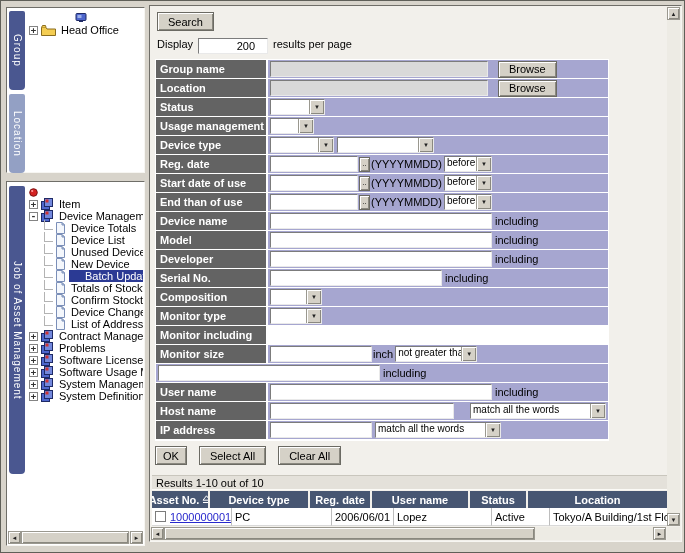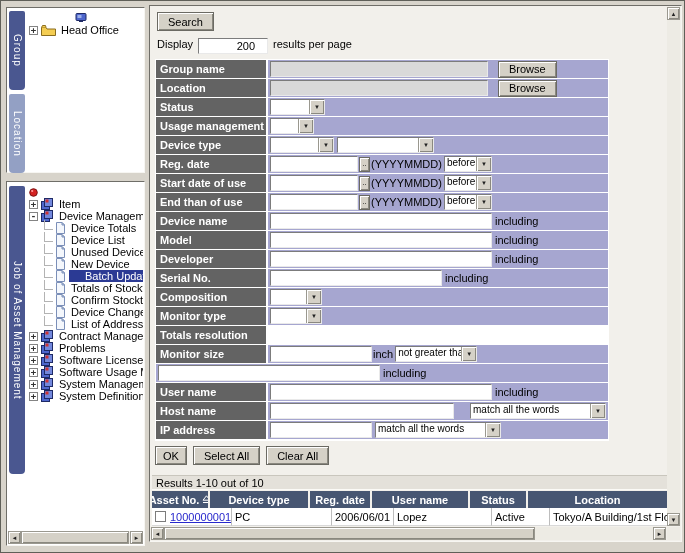--- a/index.html
+++ b/index.html
@@ -43,21 +43,21 @@
   .form-field{flex:1;background:#a6a6d0;display:flex;align-items:center;padding-left:2px;overflow:hidden;white-space:nowrap;}
   .sel{height:16px;background:#fff;border:1px solid;border-color:#7c7c7c #e9e9e9 #e9e9e9 #7c7c7c;
        display:flex;align-items:flex-start;box-sizing:border-box;flex:none;}
   .sel-val{flex:1;padding:0 2px;font-size:10px;overflow:hidden;}
   .sel-btn{width:14px;align-self:stretch;background:#d5d1c7;border-left:1px solid #9a988f;
            box-shadow:inset 1px 1px 0 #fff,inset -1px -1px 0 #8a887f;display:flex;align-items:center;justify-content:center;
            font-size:6px;color:#222;flex:none;}
   .fl{margin-left:3px;}
   .fl.tight{margin-left:1px;}
   .mini{width:11px;height:15px;padding:0;font-size:8px;line-height:6px;margin-left:1px;flex:none;}
-  .action-row{position:absolute;left:5px;top:440px;display:flex;gap:6px;}
+  .action-row{position:absolute;left:5px;top:440px;display:flex;gap:12px;}
   .results-bar{position:absolute;left:2px;top:469px;width:515px;height:15px;background:#e4e1da;
                border-top:1px solid #c9c6bd;border-bottom:1px solid #fbfaf6;padding:1px 0 0 4px;box-sizing:border-box;}
   .rtable{position:absolute;left:2px;top:485px;width:515px;}
   .thead{display:flex;height:17px;}
   .th{background:#475672;color:#fff;font-weight:bold;display:flex;align-items:center;justify-content:center;
       margin-right:2px;box-sizing:border-box;overflow:hidden;white-space:nowrap;gap:3px;}
   .th:last-child{margin-right:0;}
   .tdrow{display:flex;height:18px;background:#fff;}
   .td{border-right:1px solid #bdbdbd;border-bottom:1px solid #d9d9d9;display:flex;align-items:center;
       padding:0 3px;box-sizing:border-box;overflow:hidden;white-space:nowrap;}
@@ -440,21 +440,21 @@
         <div class="form-row">
           <div class="form-label">Monitor type</div>
           <div class="form-field">
             <div class="sel" style="width: 52px;">
               <span class="sel-val"></span>
               <span class="sel-btn">▼</span>
             </div>
           </div>
         </div>
         <div class="form-row">
-          <div class="form-label">Totals resolution</div>
+          <div class="form-label">Monitor including</div>
         </div>
         <div class="form-row">
           <div class="form-label">Monitor size</div>
           <div class="form-field">
             <input class="tf" style="width: 102px;">
             <span class="fl tight">inch</span>
             <div class="sel" style="width: 82px; margin-left: 2px;">
               <span class="sel-val">not greater than</span>
               <span class="sel-btn">▼</span>
             </div>

